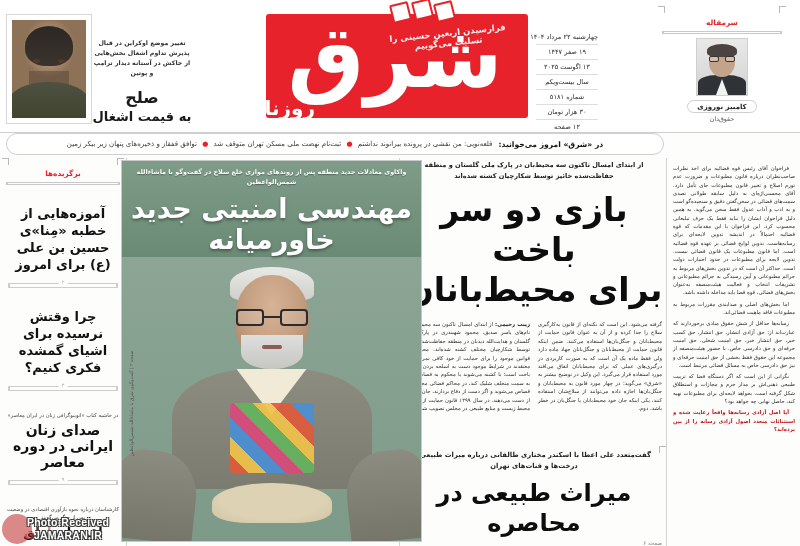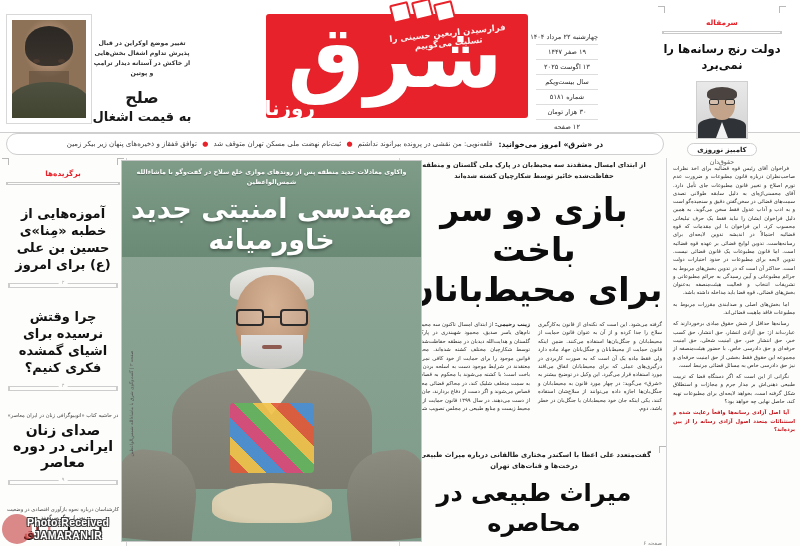--- a/index.html
+++ b/index.html
@@ -727,21 +727,20 @@
       <div class="dl">۱۲ صفحه</div>
     </div>
 
     <div style="position:absolute;top:6px;right:14px;width:128px;height:124px;">
       <span class="cmk tl" style="top:0;right:0;"></span>
       <span class="cmk tr" style="top:0;left:0;"></span>
       <div class="sec-head" style="margin-top:4px;">
         <div class="lbl">سرمقاله</div>
         <div class="rule"></div>
       </div>
-      <div class="ed-title">دولت رنج رسانه‌ها را نمی‌برد</div>
       <div class="ed-photo">
         <span class="body"></span>
         <span class="shirt"></span>
         <span class="face"></span>
         <span class="hair"></span>
         <span class="glasses">
             <i></i>
             <i></i>
           </span>
       </div>
@@ -771,21 +770,21 @@
       <div class="ed-body">
         <p>فراخوان آقای رئیس قوه قضائیه برای اخذ نظرات صاحب‌نظران درباره قانون مطبوعات و ضرورت عدم تورم اصلاح و تغییر قانون مطبوعات جای تأمل دارد. آقای محسنی‌اژه‌ای به دلیل سابقه طولانی تصدی سمت‌های قضائی در سخن‌گفتن دقیق و سنجیده‌گو است و به ادب و آداب عدول فقط سخن می‌گوید. به همین دلیل فراخوان ایشان را نباید فقط یک حرف تبلیغاتی محسوب کرد. این فراخوان با این مقدمات که قوه قضائیه احتمالاً در اندیشه تدوین لایحه‌ای برای رسانه‌هاست. تدوین لوایح قضائی بر عهده قوه قضائیه است. اما قانون مطبوعات یک قانون قضائی نیست. تدوین لایحه برای مطبوعات در حدود اختیارات دولت است. حداکثر آن است که در تدوین بخش‌های مربوط به جرائم مطبوعاتی و آیین رسیدگی به جرائم مطبوعاتی و تشریفات انتخاب و فعالیت هیئت‌منصفه به‌عنوان بخش‌های قضائی، قوه قضا باید مداخله داشته باشد.</p>
         <p>اما بخش‌های اصلی و صدابندی مقررات مربوط به مطبوعات فاقد ماهیت قضائی‌اند.</p>
         <p>رسانه‌ها حداقل از شش حقوق مبادی برخوردارند که عبارت‌اند از: حق آزادی انتشار، حق انتشار، حق کسب خبر، حق انتشار خبر، حق امنیت شغلی، حق امنیت حرفه‌ای و حق دادرسی خاص. با حضور هیئت‌منصفه از مجموعه این حقوق فقط بخشی از حق امنیت حرفه‌ای و نیز حق دادرسی خاص به مسائل قضائی مرتبط است.</p>
         <p>نگرانی از این است که اگر دستگاه قضا که تربیت طبیعی ذهنی‌اش بر مدار جرم و مجازات و استطلاق شکل گرفته است، بخواهد لایحه‌ای برای مطبوعات تهیه کند، حاصل نهایی چه خواهد بود؟</p>
         <p class="hl">آیا اصل آزادی رسانه‌ها واقعاً رعایت شده و استثنائات متعدد اصول آزادی رسانه را از بین برده‌اند؟</p>
       </div>
     </div>
 
     <div class="pcol" id="lead">
-      <div class="lead-kicker">از ابتدای امسال معتقدند سه محیط‌بان در پارک ملی گلستان و منطقه حفاظت‌شده خائیز توسط شکارچیان کشته شده‌اند</div>
+      <div class="lead-kicker">از ابتدای امسال تاکنون سه محیط‌بان در پارک ملی گلستان و منطقه حفاظت‌شده خائیز توسط شکارچیان کشته شده‌اند</div>
       <div class="lead-head">
         <div>بازی دو سر باخت</div>
         <div>برای محیط‌بانان</div>
       </div>
       <div class="lead-cols">
         <div class="c">
           <p>گرفته می‌شود. این است که نکته‌ای از قانون به‌کارگیری سلاح را جدا کرده و از آن به عنوان قانون حمایت از محیط‌بانان و جنگل‌بان‌ها استفاده می‌کنند. ضمن اینکه قانون حمایت از محیط‌بانان و جنگل‌بانان جهاد ماده دارد ولی فقط ماده یک آن است که به صورت کاربردی در درگیری‌های عملی که برای محیط‌بانان اتفاق می‌افتد مورد استفاده قرار می‌گیرد. این وکیل در توضیح بیشتر به «شرق» می‌گوید: در چهار مورد قانون به محیط‌بانان و جنگل‌بان‌ها اجازه داده می‌توانند از سلاح‌شان استفاده کنند، یکی اینکه جان خود محیط‌بانان یا جنگل‌بان در خطر باشد، دوم.</p>
         </div>
         <div class="c">
           <p><span class="nm">زینب رحیمی:</span>

